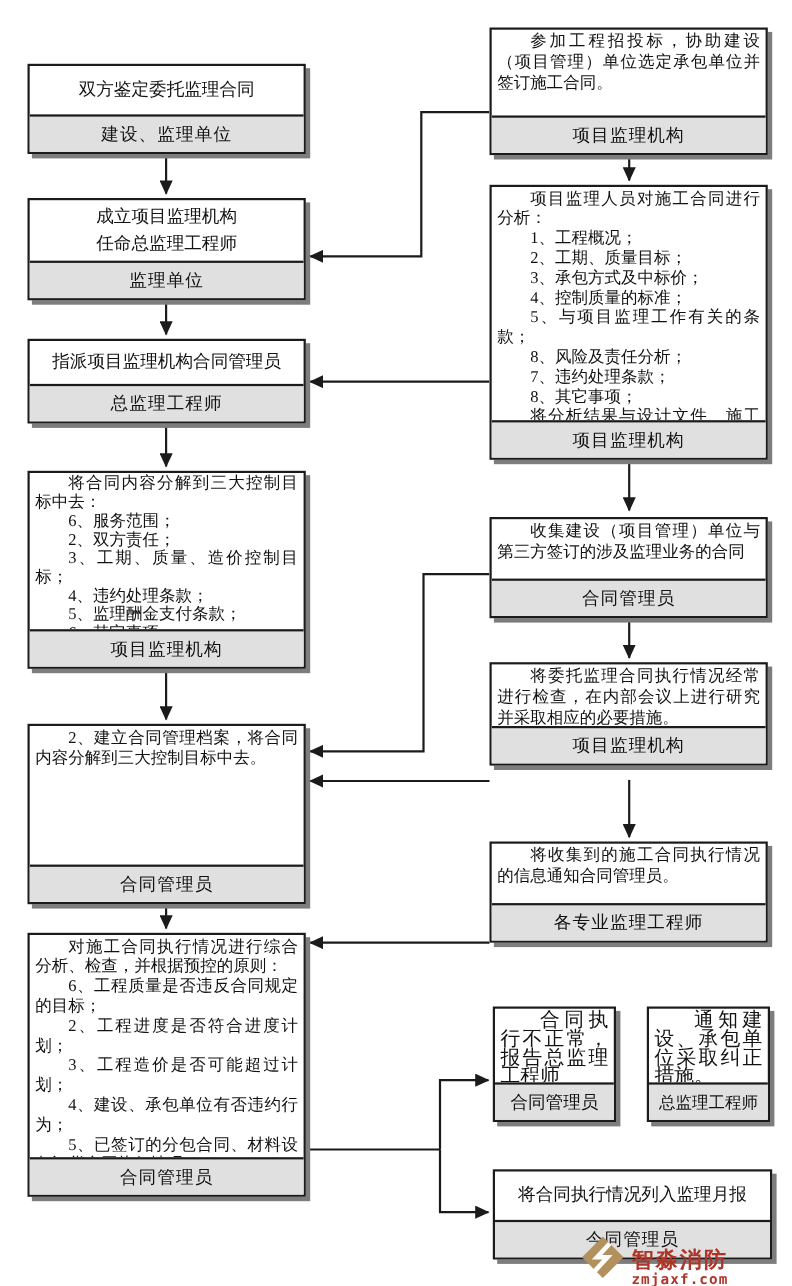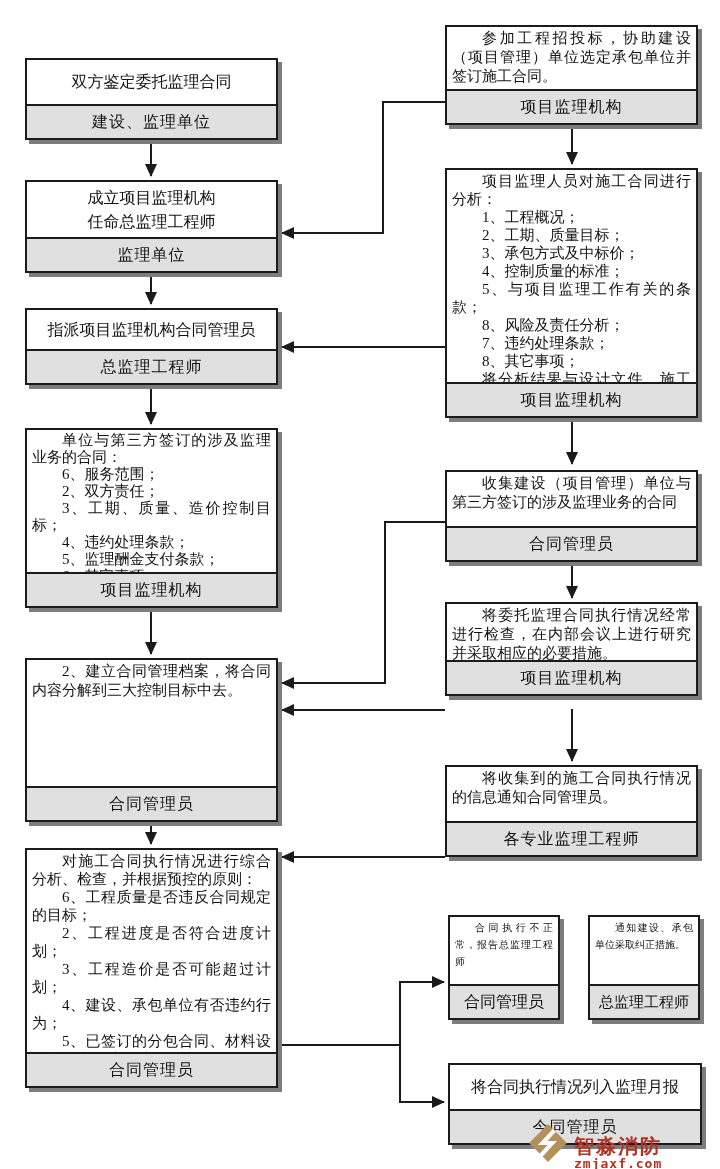--- a/index.html
+++ b/index.html
@@ -12,21 +12,21 @@
     position:absolute; background:#ffffff; border:2px solid #1b1b1b;
     box-shadow:4px 4px 0 #7d7d7d; display:flex; flex-direction:column;
   }
   .body { flex:1; padding:2px 5px; font-size:15px; overflow:hidden; }
   .body.just p { text-align:justify; text-indent:2em; }
   .body.center { display:flex; flex-direction:column; align-items:center; justify-content:center; text-align:center; font-size:16px; }
   .body.center p { text-indent:0; line-height:24px; }
   .lh17 p { line-height:17px; }
   .lh18 p { line-height:18px; }
   .lh19 p { line-height:19px; }
-  .small { font-size:10px; }
+  .small { font-size:18px; }
   .small p { line-height:17px; }
   .footer {
     height:34px; border-top:2px solid #1b1b1b; background:#e0e0e0;
     display:flex; align-items:center; justify-content:center;
     font-size:16px; letter-spacing:1px; flex:0 0 auto;
   }
   #connector-layer { position:absolute; left:0; top:0; width:720px; height:1169px; pointer-events:none; }
   #connector-layer path { stroke:#1b1b1b; stroke-width:2; fill:none; }
   #watermark {
     position:absolute; left:527px; top:1116px; display:flex; align-items:center; gap:5px;
@@ -83,21 +83,21 @@
 
   <div class="box" style="left:25px;top:308px;width:253px;height:77px">
     <div class="body center">
       <p>指派项目监理机构合同管理员</p>
     </div>
     <div class="footer">总监理工程师</div>
   </div>
 
   <div class="box" style="left:25px;top:428px;width:253px;height:180px">
     <div class="body just lh17">
-      <p>单位与第三方签订的涉及监理业务的合同：</p>
+      <p>将合同内容分解到三大控制目标中去：</p>
       <p>6、服务范围；</p>
       <p>2、双方责任；</p>
       <p>3、工期、质量、造价控制目标；</p>
       <p>4、违约处理条款；</p>
       <p>5、监理酬金支付条款；</p>
       <p>6、其它事项。</p>
     </div>
     <div class="footer">项目监理机构</div>
   </div>
 
@@ -114,21 +114,21 @@
       <p>6、工程质量是否违反合同规定的目标；</p>
       <p>2、工程进度是否符合进度计划；</p>
       <p>3、工程造价是否可能超过计划；</p>
       <p>4、建设、承包单位有否违约行为；</p>
       <p>5、已签订的分包合同、材料设备订货合同执行情况；</p>
 
     </div>
     <div class="footer">合同管理员</div>
   </div>
 
-  <div class="box" style="left:445px;top:25px;width:253px;height:100px">
+  <div class="box" style="left:445px;top:25px;width:253px;height:116px">
     <div class="body just lh19">
       <p>参加工程招投标，协助建设（项目管理）单位选定承包单位并签订施工合同。</p>
     </div>
     <div class="footer">项目监理机构</div>
   </div>
 
   <div class="box" style="left:445px;top:168px;width:253px;height:250px">
     <div class="body just lh18">
       <p>项目监理人员对施工合同进行分析：</p>
       <p>1、工程概况；</p>

